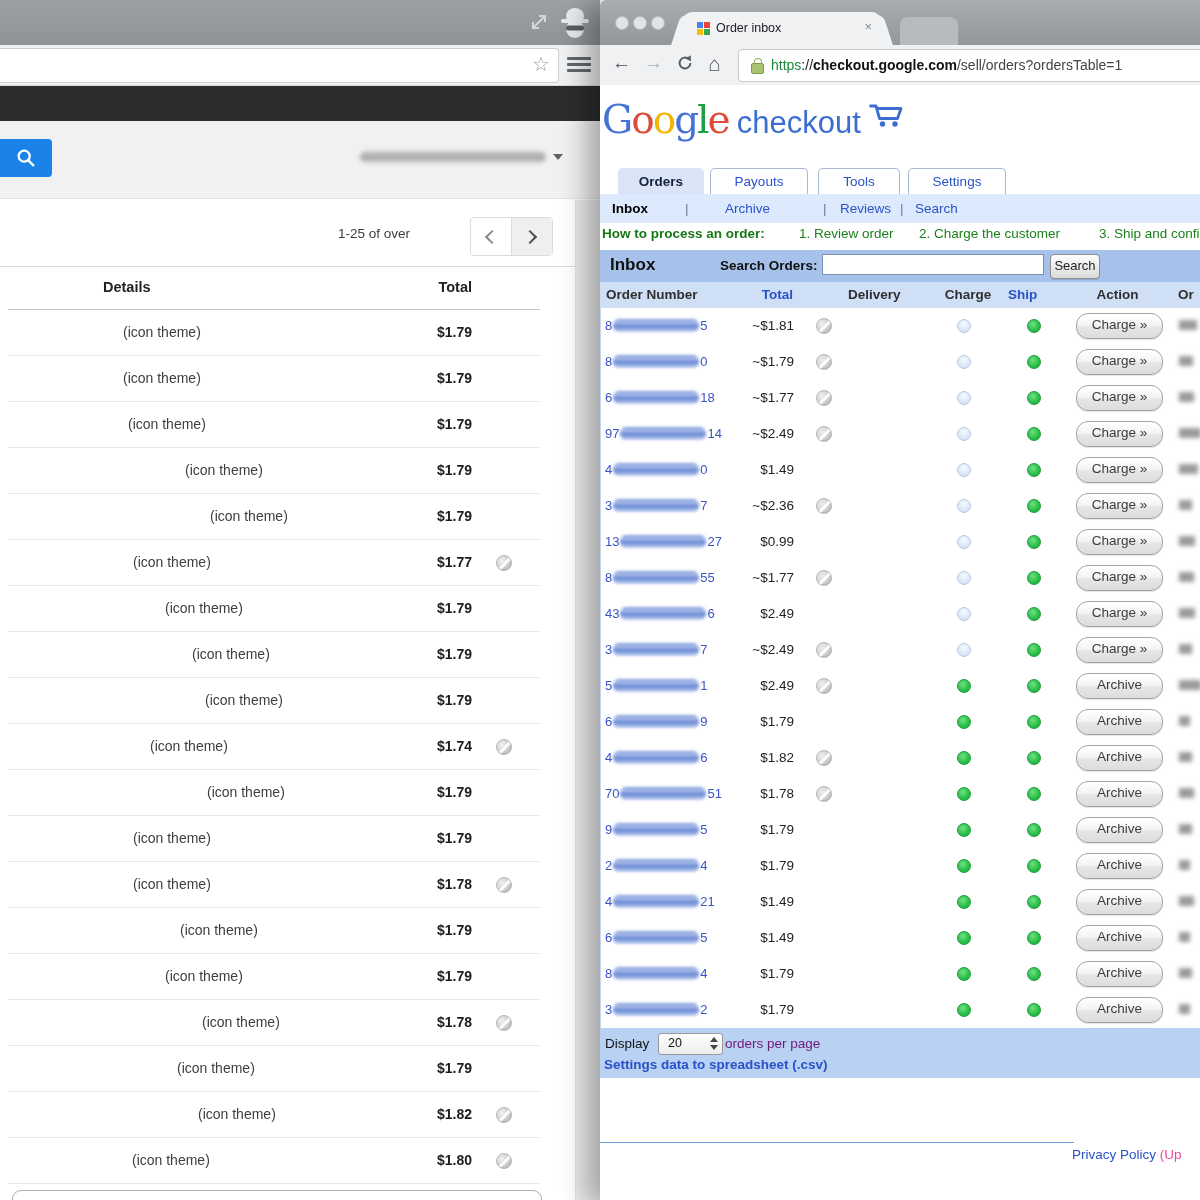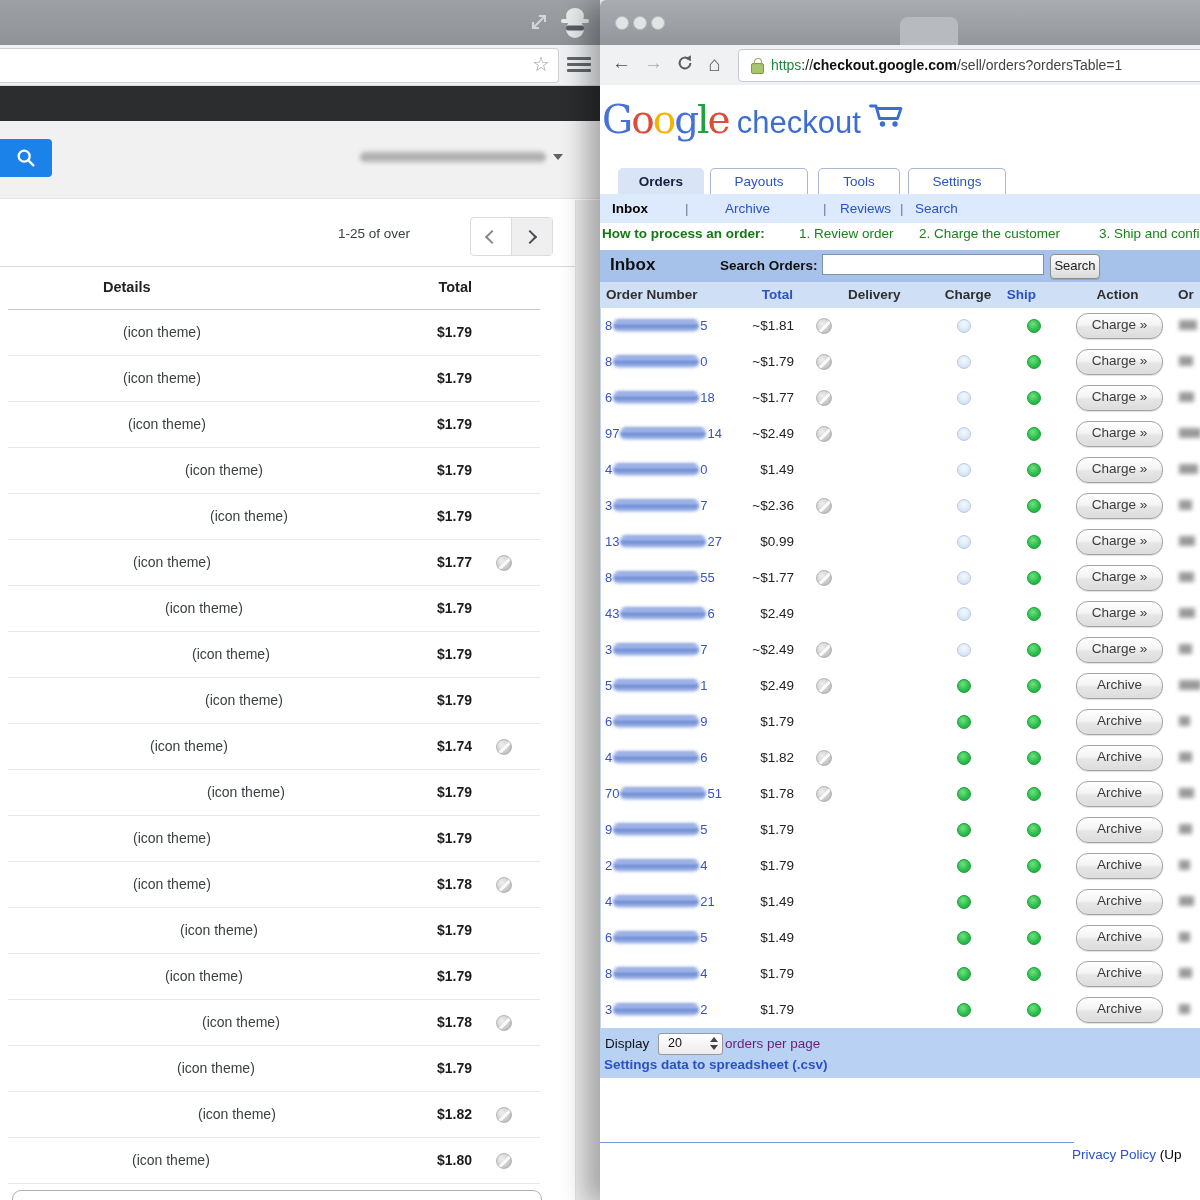--- a/index.html
+++ b/index.html
@@ -121,21 +121,21 @@
   #pp-select{position:absolute;left:58px;top:5px;width:54px;height:20px;background:linear-gradient(#fff,#ececec);
     border:1px solid #9a9a9a;border-radius:3px;font-size:12.5px;color:#111;line-height:19px;padding-left:9px;}
   #pp-select .stepper{position:absolute;right:2px;top:2px;width:13px;height:15px;}
   #pp-select .up{position:absolute;left:3px;top:1px;width:0;height:0;border-left:4px solid transparent;border-right:4px solid transparent;border-bottom:5px solid #444;}
   #pp-select .down{position:absolute;left:3px;bottom:1px;width:0;height:0;border-left:4px solid transparent;border-right:4px solid transparent;border-top:5px solid #444;}
   #pp-suffix{position:absolute;left:125px;top:8px;font-size:13.5px;color:#701a75;}
   #pp-download{position:absolute;left:4px;top:29px;font-size:13.5px;font-weight:bold;color:#2a52c8;}
   
   #pfoot-line{position:absolute;left:0;top:1057px;width:474px;height:0;border-top:1px solid #6f9bd6;}
   #pfoot-text{position:absolute;left:472px;top:1062px;font-size:13.5px;white-space:nowrap;}
-  #pfoot-text .pl{color:#2a52c8;} #pfoot-text .pr{color:#000000;margin-top:6px;}
+  #pfoot-text .pl{color:#2a52c8;} #pfoot-text .pr{color:#ec4899;margin-top:6px;}
 </style>
 </head>
 <body>
 
 <div id="stage">
 
   <div id="lw">
     <div id="lw-tabstrip">
       <span id="lw-resize">
         <svg width="22" height="22">
@@ -294,20 +294,30 @@
       </div>
     <div id="lw-bottombox"></div>
     <div id="lw-scroll"></div>
   </div>
 
   <div id="rw">
     <div id="rw-tabstrip">
       <span class="tl" style="left:15px"></span>
       <span class="tl" style="left:33px"></span>
       <span class="tl" style="left:51px"></span>
+      <div id="rw-tab">
+        <span id="favicon">
+          <span style="left:0;top:0;background:#4285f4"></span>
+          <span style="left:7px;top:0;background:#ea4335"></span>
+          <span style="left:0;top:7px;background:#fbbc05"></span>
+          <span style="left:7px;top:7px;background:#34a853"></span>
+        </span>
+        <span id="rw-tab-title">Order inbox</span>
+        <span id="rw-tab-close">×</span>
+      </div>
       <div id="rw-ghosttab"></div>
     </div>
     <div id="rw-omnirow">
       <span class="navico" style="left:12px;color:#4a4d51">←</span>
       <span class="navico" style="left:44px;color:#a7abb0">→</span>
       <span class="navico" style="left:76px">
         <svg width="18" height="18" viewBox="0 0 20 20" style="margin-top:2px">
             <path d="M16 10a6 6 0 1 1-1.8-4.3" fill="none" stroke="#5a5e62" stroke-width="2.2"></path>
             <polygon points="16.5,1.5 16.5,8 10.5,5" fill="#5a5e62"></polygon>
           </svg>
@@ -352,21 +362,21 @@
         <span id="inbox-title">Inbox</span>
         <span id="search-label">Search Orders:</span>
         <input id="search-input" value="" style="">
         <div id="search-btn">Search</div>
       </div>
       <div id="colhead">
           <div class="rcol" style="left: 6px; width: 120px; text-align: left;">Order Number</div>
           <div class="rcol link" style="left: 120px; width: 73px; text-align: right;">Total</div>
           <div class="rcol" style="left: 248px; width: 70px; text-align: left;">Delivery</div>
           <div class="rcol" style="left: 344px; width: 48px; text-align: center;">Charge</div>
-          <div class="rcol link" style="left: 388px; width: 48px; text-align: right;">Ship</div>
+          <div class="rcol link" style="left: 408px; width: 48px; text-align: left;">Ship</div>
           <div class="rcol" style="left: 475px; width: 85px; text-align: center;">Action</div>
           <div class="rcol" style="left: 578px; width: 30px; text-align: left;">Or</div>
         </div>
       <div id="rrows">
           <div class="rrow" style="top: 223px;">
             <div class="onum">
               <span>8</span>
               <span class="num-blur"></span>
               <span>5</span>
             </div>

